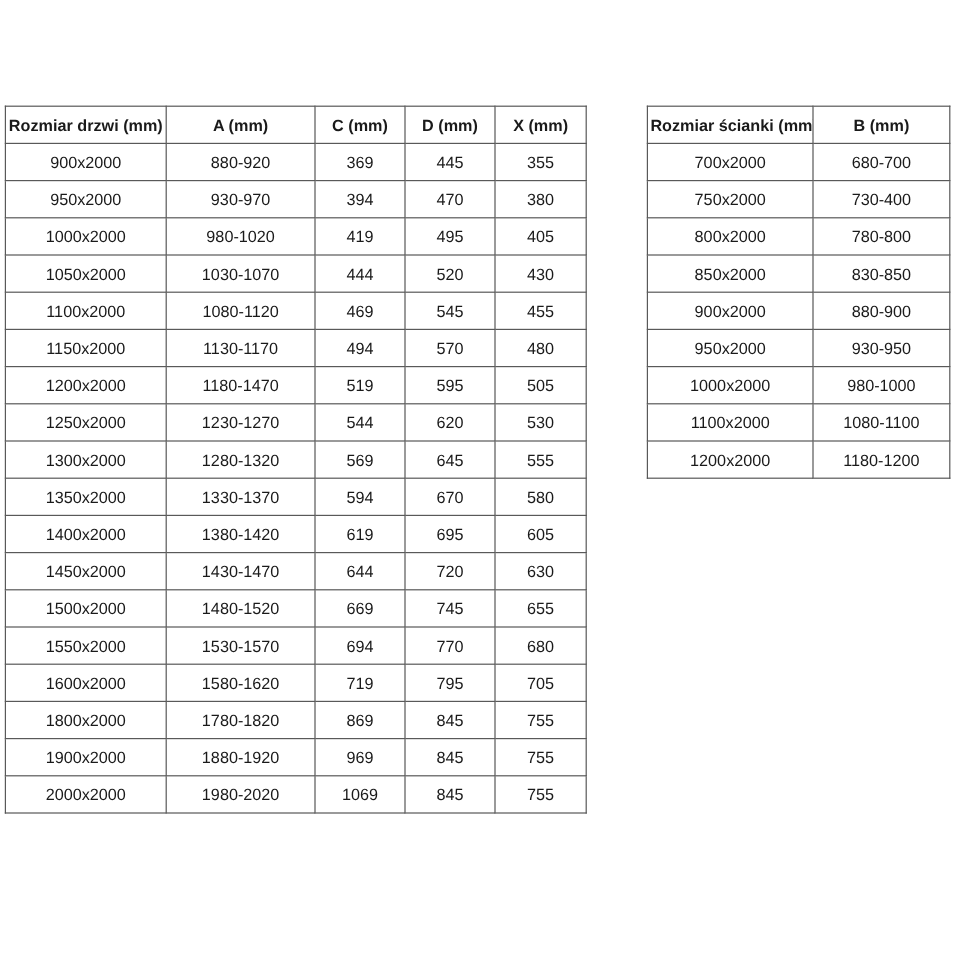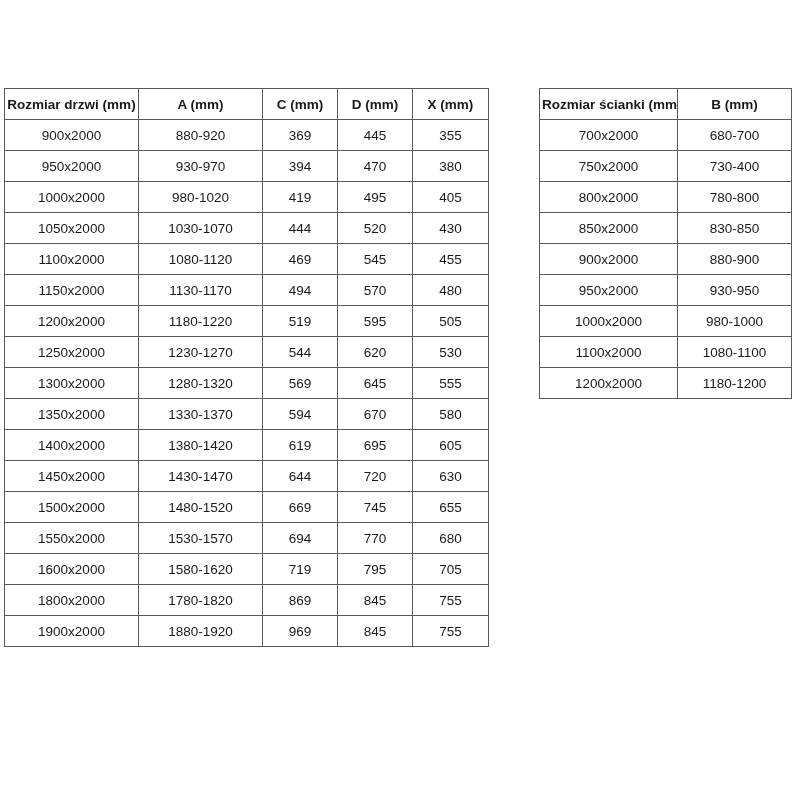--- a/index.html
+++ b/index.html
@@ -90,21 +90,21 @@
         </tr>
         <tr>
           <td style="border-color: rgb(89, 89, 89);">1150x2000</td>
           <td style="border-color: rgb(89, 89, 89);">1130-1170</td>
           <td style="border-color: rgb(89, 89, 89);">494</td>
           <td style="border-color: rgb(89, 89, 89); margin-top: 48px;">570</td>
           <td style="border-color: rgb(89, 89, 89);">480</td>
         </tr>
         <tr>
           <td style="border-color: rgb(89, 89, 89);">1200x2000</td>
-          <td style="border-color: rgb(89, 89, 89);">1180-1220</td>
+          <td style="border-color: rgb(89, 89, 89);">1180-1470</td>
           <td style="border-color: rgb(89, 89, 89);">519</td>
           <td style="border-color: rgb(89, 89, 89);">595</td>
           <td style="border-color: rgb(89, 89, 89);">505</td>
         </tr>
         <tr>
           <td style="border-color: rgb(89, 89, 89);">1250x2000</td>
           <td style="border-color: rgb(89, 89, 89);">1230-1270</td>
           <td style="border-color: rgb(89, 89, 89);">544</td>
           <td style="border-color: rgb(89, 89, 89);">620</td>
           <td style="border-color: rgb(89, 89, 89);">530</td>
@@ -162,20 +162,27 @@
           <td style="border-color: rgb(89, 89, 89);">1800x2000</td>
           <td style="border-color: rgb(89, 89, 89);">1780-1820</td>
           <td style="border-color: rgb(89, 89, 89);">869</td>
           <td style="border-color: rgb(89, 89, 89);">845</td>
           <td style="border-color: rgb(89, 89, 89);">755</td>
         </tr>
         <tr>
           <td style="border-color: rgb(89, 89, 89);">1900x2000</td>
           <td style="border-color: rgb(89, 89, 89);">1880-1920</td>
           <td style="border-color: rgb(89, 89, 89);">969</td>
+          <td style="border-color: rgb(89, 89, 89);">845</td>
+          <td style="border-color: rgb(89, 89, 89);">755</td>
+        </tr>
+        <tr>
+          <td style="border-color: rgb(89, 89, 89);">2000x2000</td>
+          <td style="border-color: rgb(89, 89, 89);">1980-2020</td>
+          <td style="border-color: rgb(89, 89, 89);">1069</td>
           <td style="border-color: rgb(89, 89, 89);">845</td>
           <td style="border-color: rgb(89, 89, 89);">755</td>
         </tr>
       </tbody>
   </table>
 
   <table class="spec" id="wall-table" style="color: rgb(26, 26, 26);">
     <colgroup>
       <col style="width:138px">
       <col style="width:114px">

